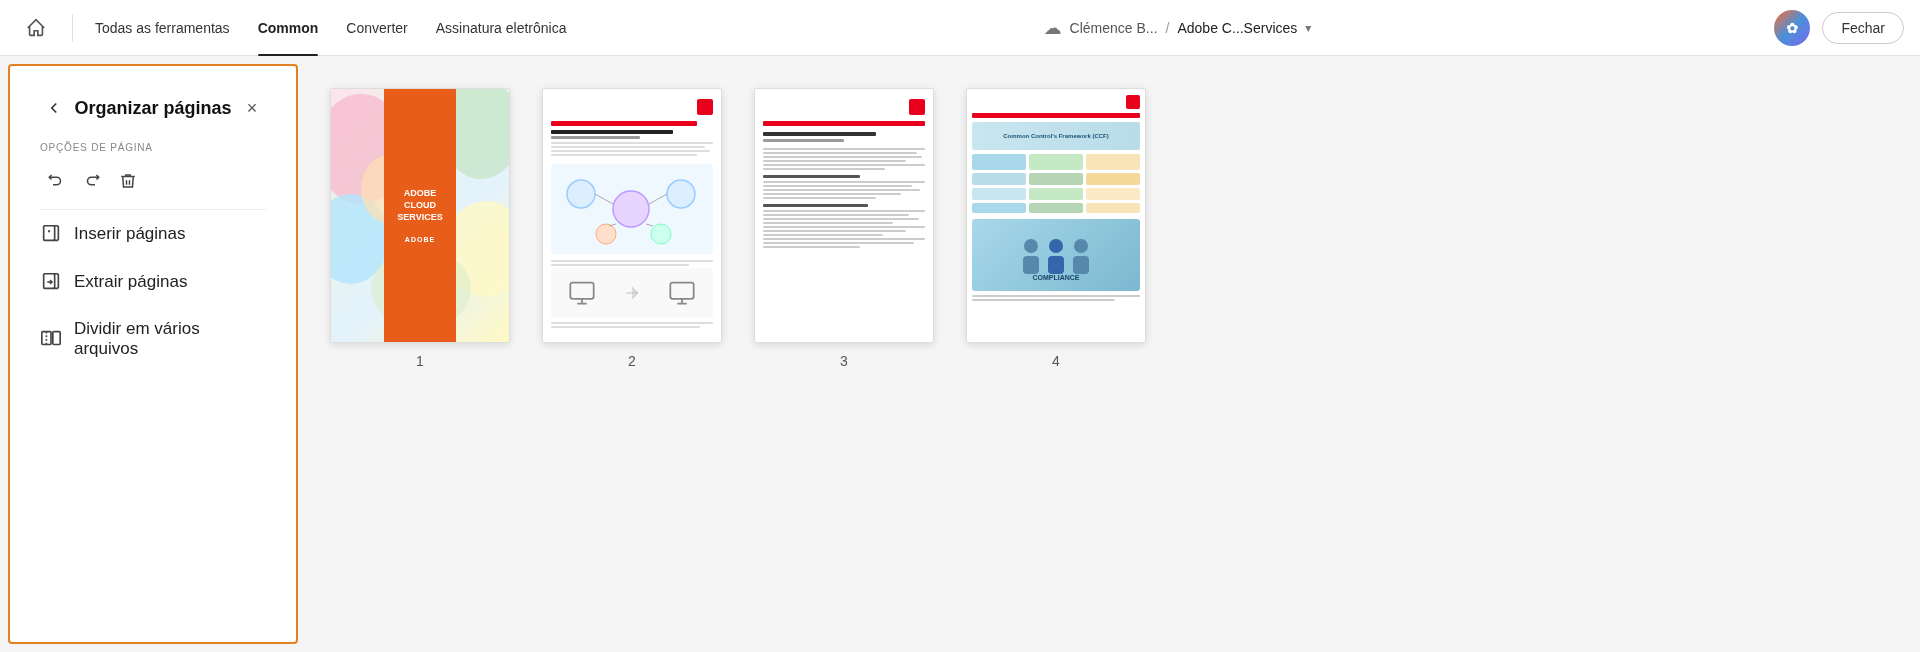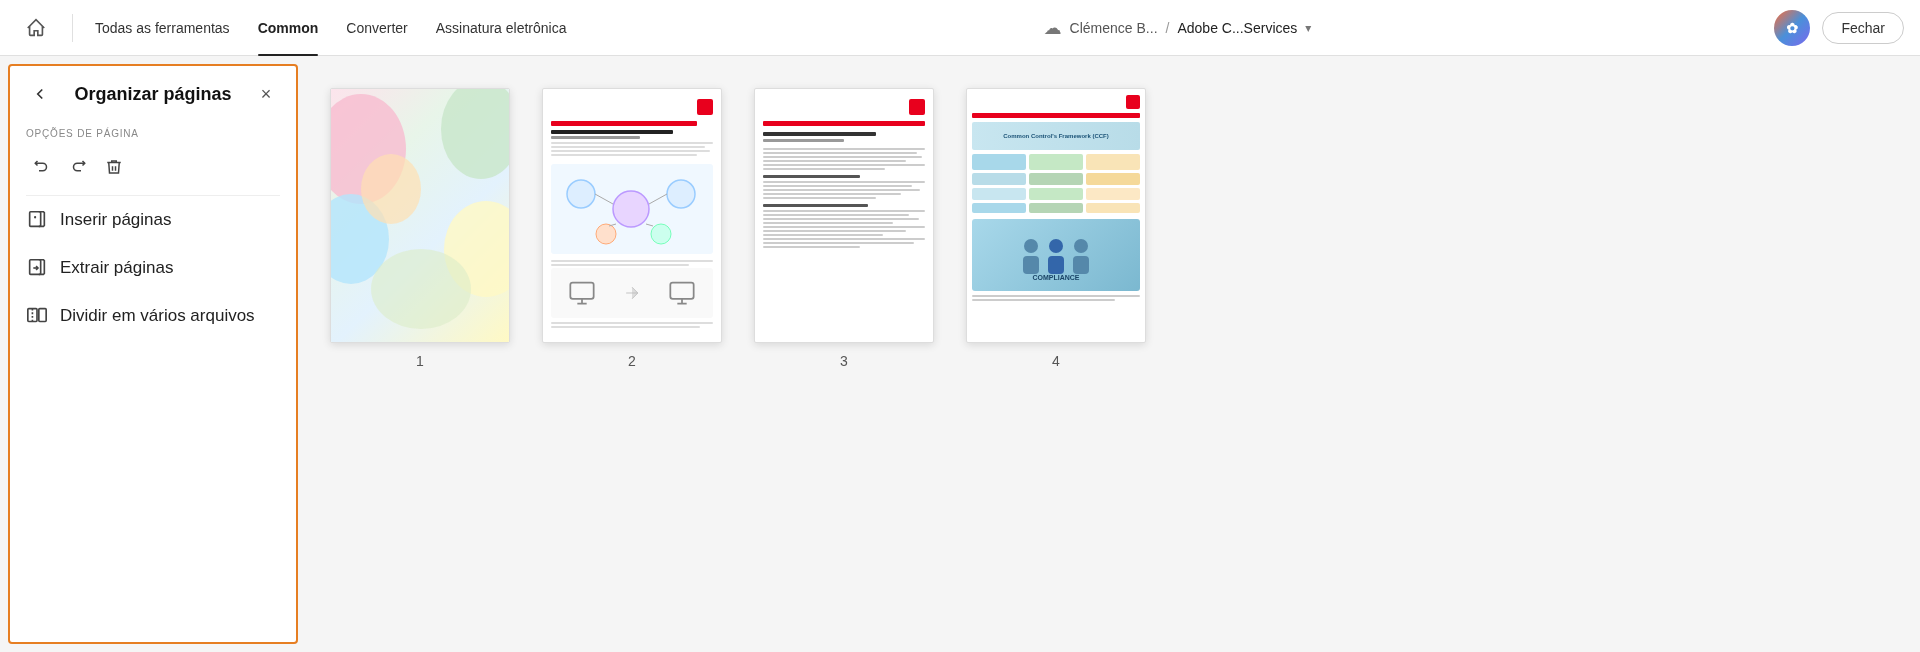--- a/index.html
+++ b/index.html
@@ -59,21 +59,21 @@
     }
 
     
     .sidebar {
       width: 290px; min-width: 290px;
       background: #fff;
       border: 2px solid #e67e22;
       border-radius: 4px;
       margin: 8px;
       display: flex; flex-direction: column;
-      padding: 0;
+      padding: 14px;
       position: relative;
     }
     .sidebar-header {
       display: flex; align-items: center; justify-content: space-between;
       padding: 14px 16px 10px 16px;
     }
     .sidebar-back-btn {
       width: 28px; height: 28px; display: flex; align-items: center; justify-content: center;
       cursor: pointer; border-radius: 4px; color: #333;
     }
@@ -295,20 +295,28 @@
         <div class="cover-page">
 
           <svg width="180" height="255" viewBox="0 0 180 255" style="position:absolute;top:0;left:0;">
             <ellipse cx="30" cy="60" rx="45" ry="55" fill="#f8bbd0" opacity="0.8"></ellipse>
             <ellipse cx="150" cy="40" rx="40" ry="50" fill="#c8e6c9" opacity="0.8"></ellipse>
             <ellipse cx="20" cy="150" rx="38" ry="45" fill="#b3e5fc" opacity="0.8"></ellipse>
             <ellipse cx="155" cy="160" rx="42" ry="48" fill="#fff9c4" opacity="0.8"></ellipse>
             <ellipse cx="90" cy="200" rx="50" ry="40" fill="#dcedc8" opacity="0.6"></ellipse>
             <ellipse cx="60" cy="100" rx="30" ry="35" fill="#ffe0b2" opacity="0.7"></ellipse>
           </svg>
+          <div class="cover-orange-bar">
+            <div class="cover-title">
+              <span>ADOBE CLOUD</span>
+              <br>
+              <span>SERVICES</span>
+            </div>
+            <div class="cover-adobe">ADOBE</div>
+          </div>
         </div>
       </div>
       <span class="page-number">1</span>
     </div>
 
     <div class="page-item">
       <div class="page-thumb">
         <div class="doc-page">
           <div style="display:flex; justify-content:flex-end; margin-bottom:6px;">
             <div style="width:16px;height:16px;background:#e8001d;border-radius:2px;"></div>

